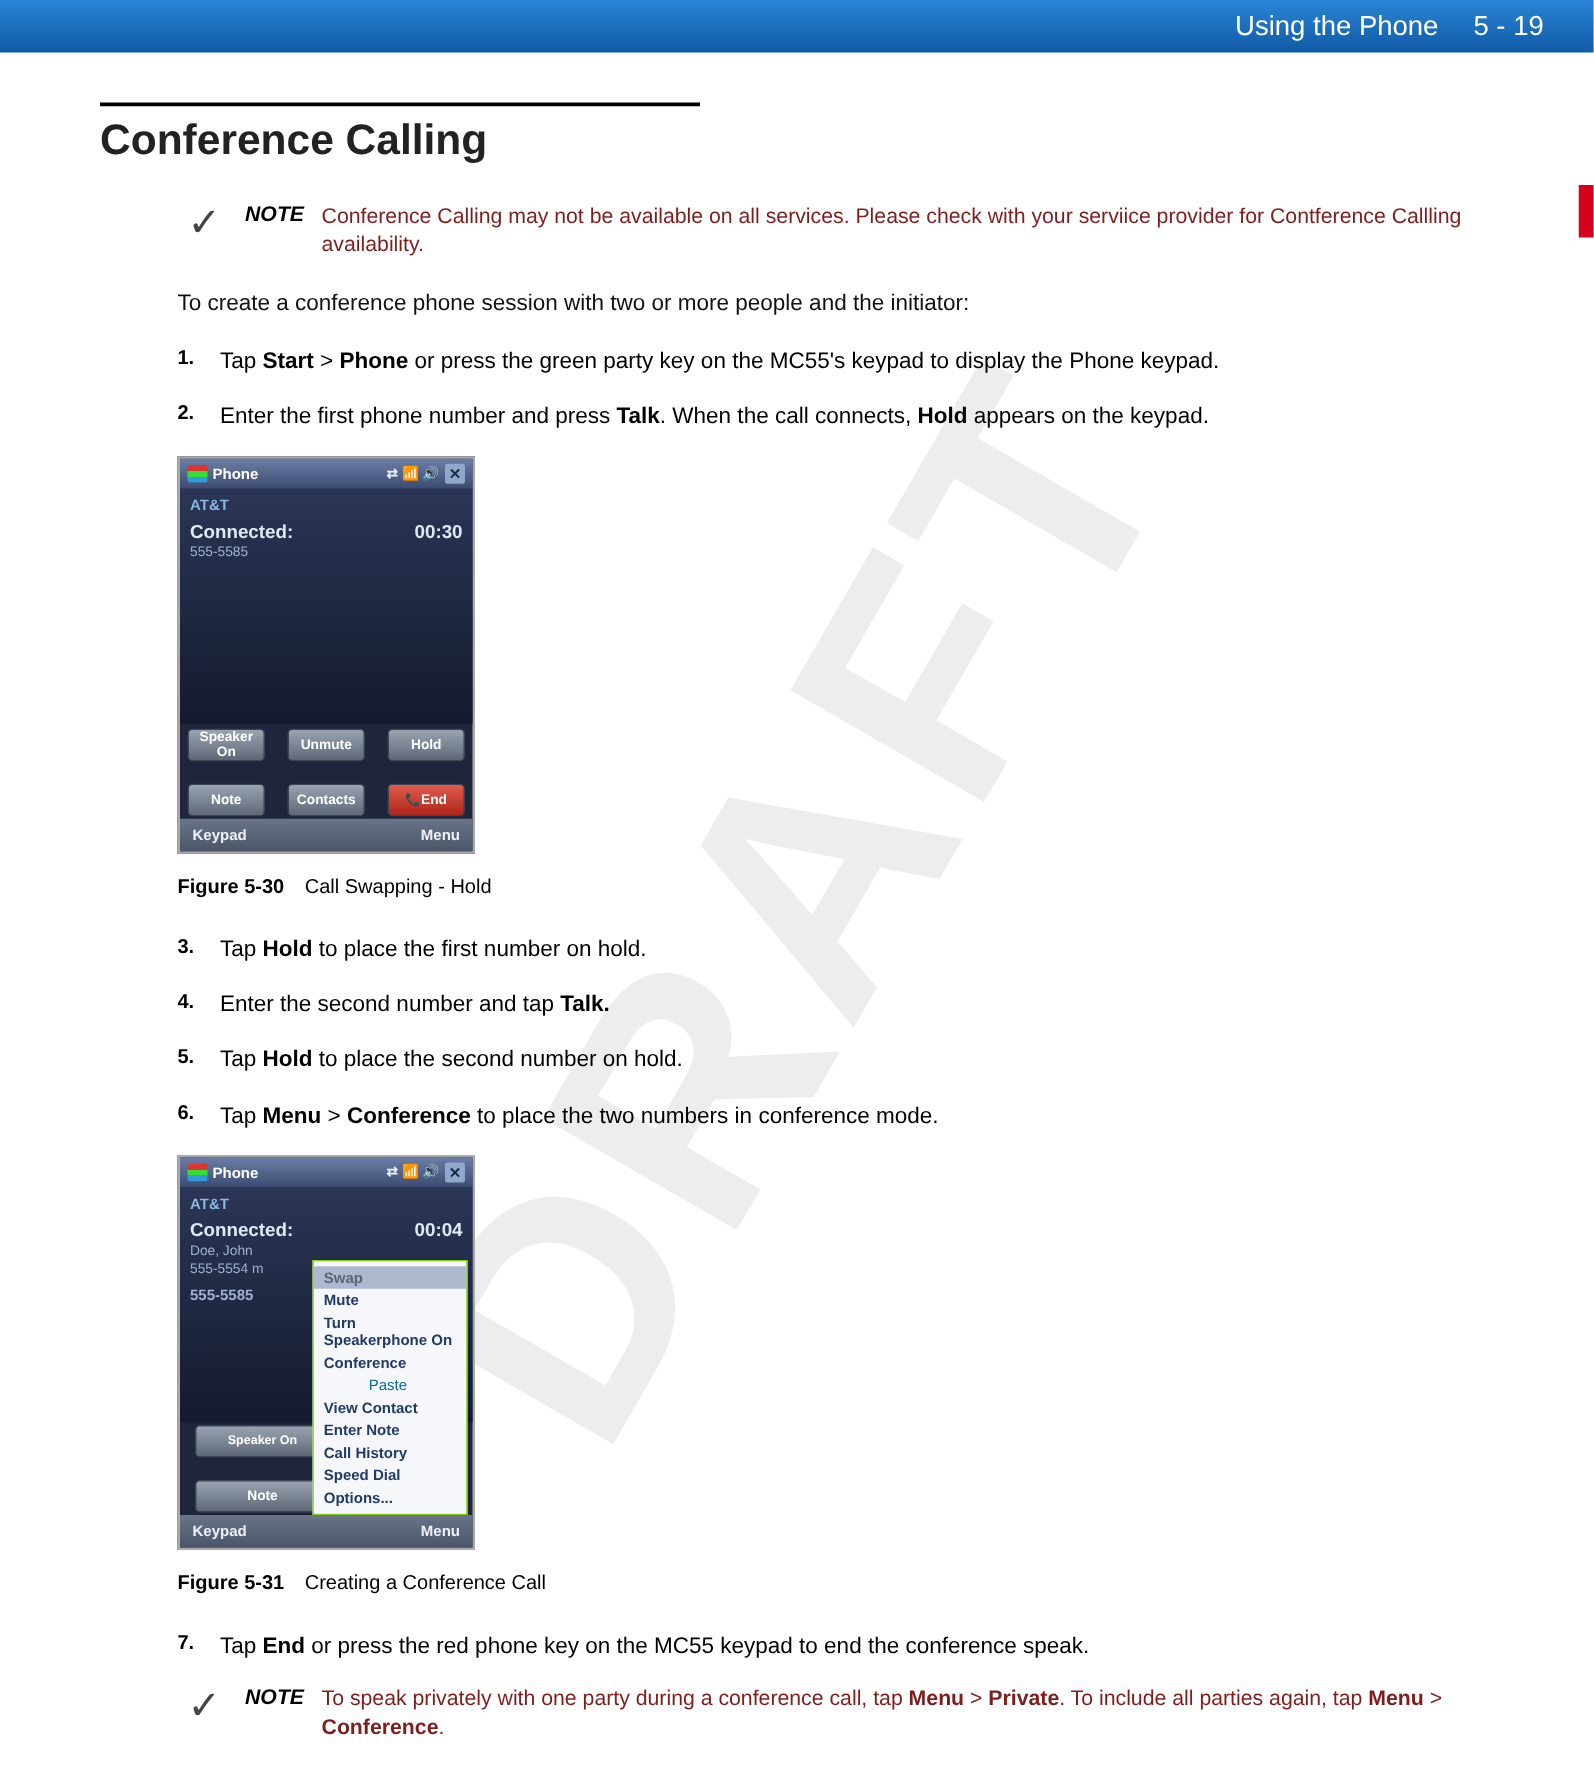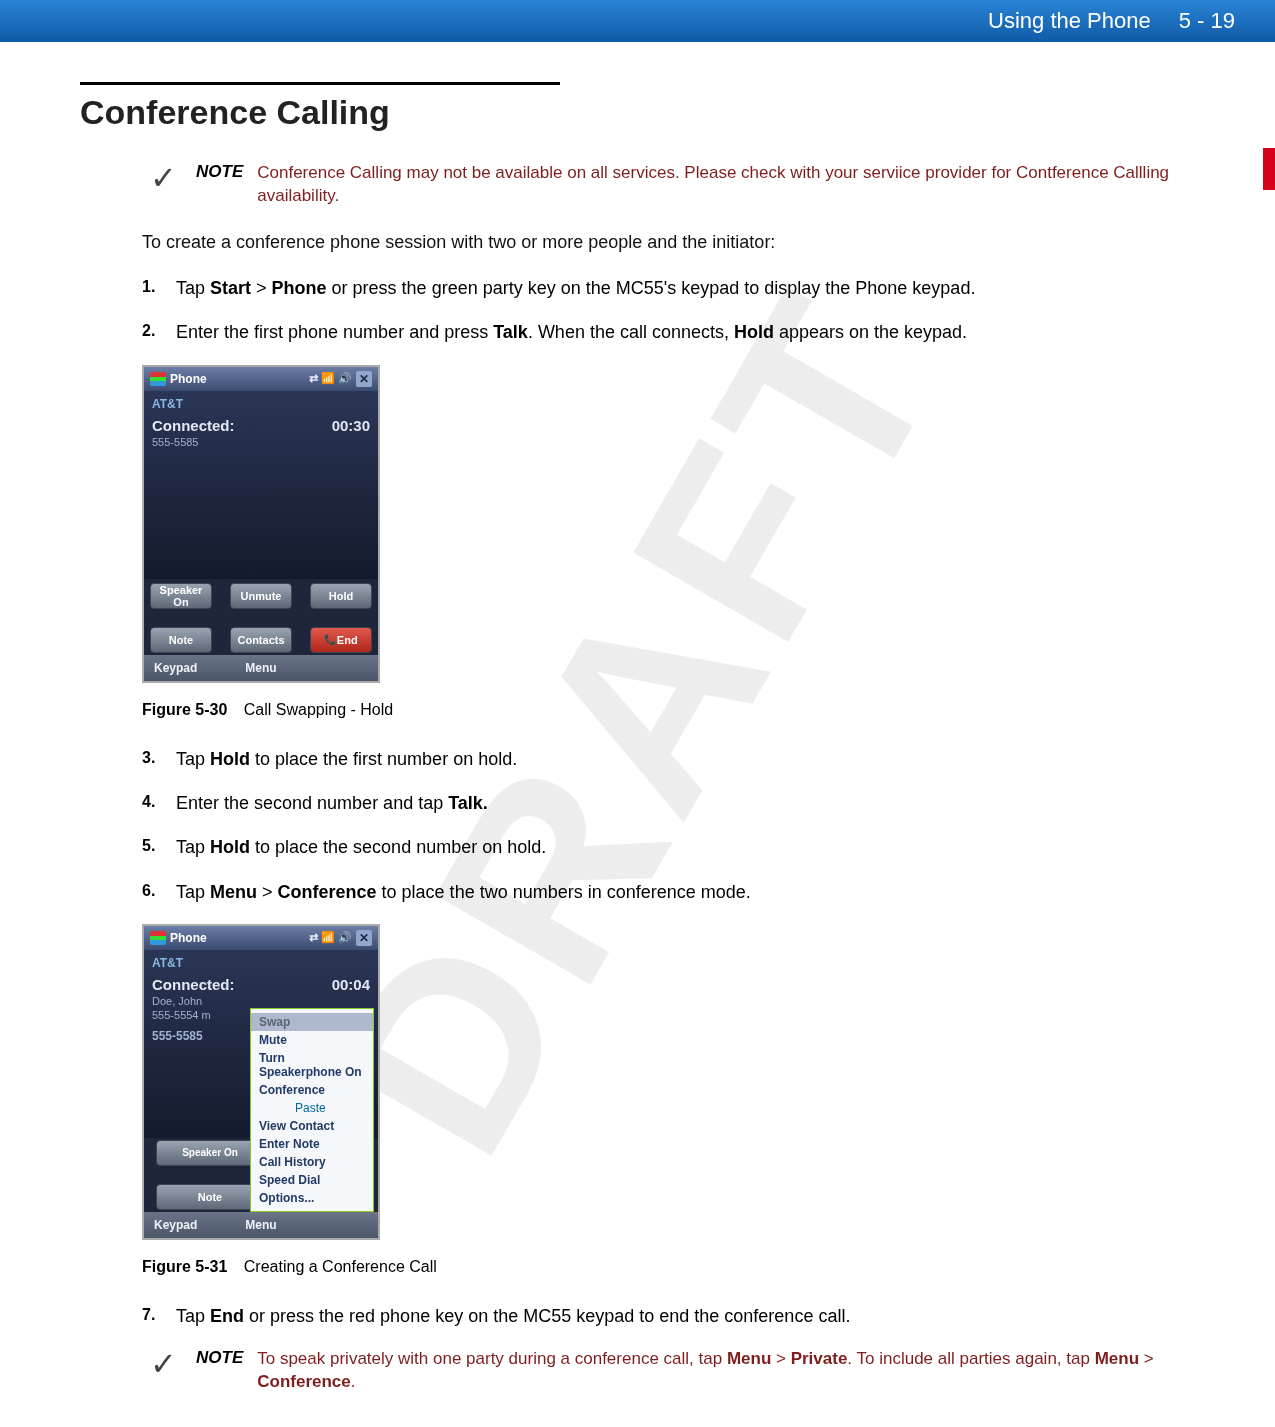--- a/index.html
+++ b/index.html
@@ -177,21 +177,21 @@
     color:#fff; font-size:11px; font-weight:bold;
     border-radius:4px;
     height:26px; display:flex; align-items:center; justify-content:center;
     border:1px solid #3e4452;
     text-align:center;
   }
   .ps-btn.end { background: linear-gradient(#e05a4d, #b0261a); }
   .ps-softbar {
     position:absolute; bottom:0; left:0; right:0;
     height:26px; background:linear-gradient(#6a7488,#4b5568);
-    display:flex; justify-content:flex-start; align-items:center;
+    display:flex; justify-content:space-between; align-items:center;
     padding:0 10px; color:#eef2f8; font-size:12px; font-weight:bold;gap:48px;
   }
   .ps-menu-popup {
     position:absolute;
     bottom:26px; right:4px; width:124px;
     background:#f5f7fb;
     border:1px solid #84cc16;
     color:#233a63; font-size:12px;
     padding:4px 0;
   }
@@ -353,21 +353,21 @@
   </div>
   <div class="figure-caption">
     <span class="fig-label">Figure 5-31</span>
     <span class="fig-title">Creating a Conference Call</span>
   </div>
 
   <ol class="steps">
     <li>
       <span class="step-num">7.</span>
       <span class="step-body">
-        <span>Tap </span><b>End</b><span> or press the red phone key on the MC55 keypad to end the conference call.</span>
+        <span>Tap </span><b>End</b><span> or press the red phone key on the MC55 keypad to end the conference speak.</span>
       </span>
     </li>
   </ol>
 
   <div class="note-block">
     <div class="note-check">✓</div>
     <div style="display:flex;">
       <span class="note-label">NOTE</span>
       <span class="note-text">
         <span>To speak privately with one party during a conference call, tap </span><b>Menu</b><span> &gt; </span><b>Private</b><span>. To include all parties again, tap </span><b>Menu</b><span> &gt; </span><b>Conference</b><span>.</span>

